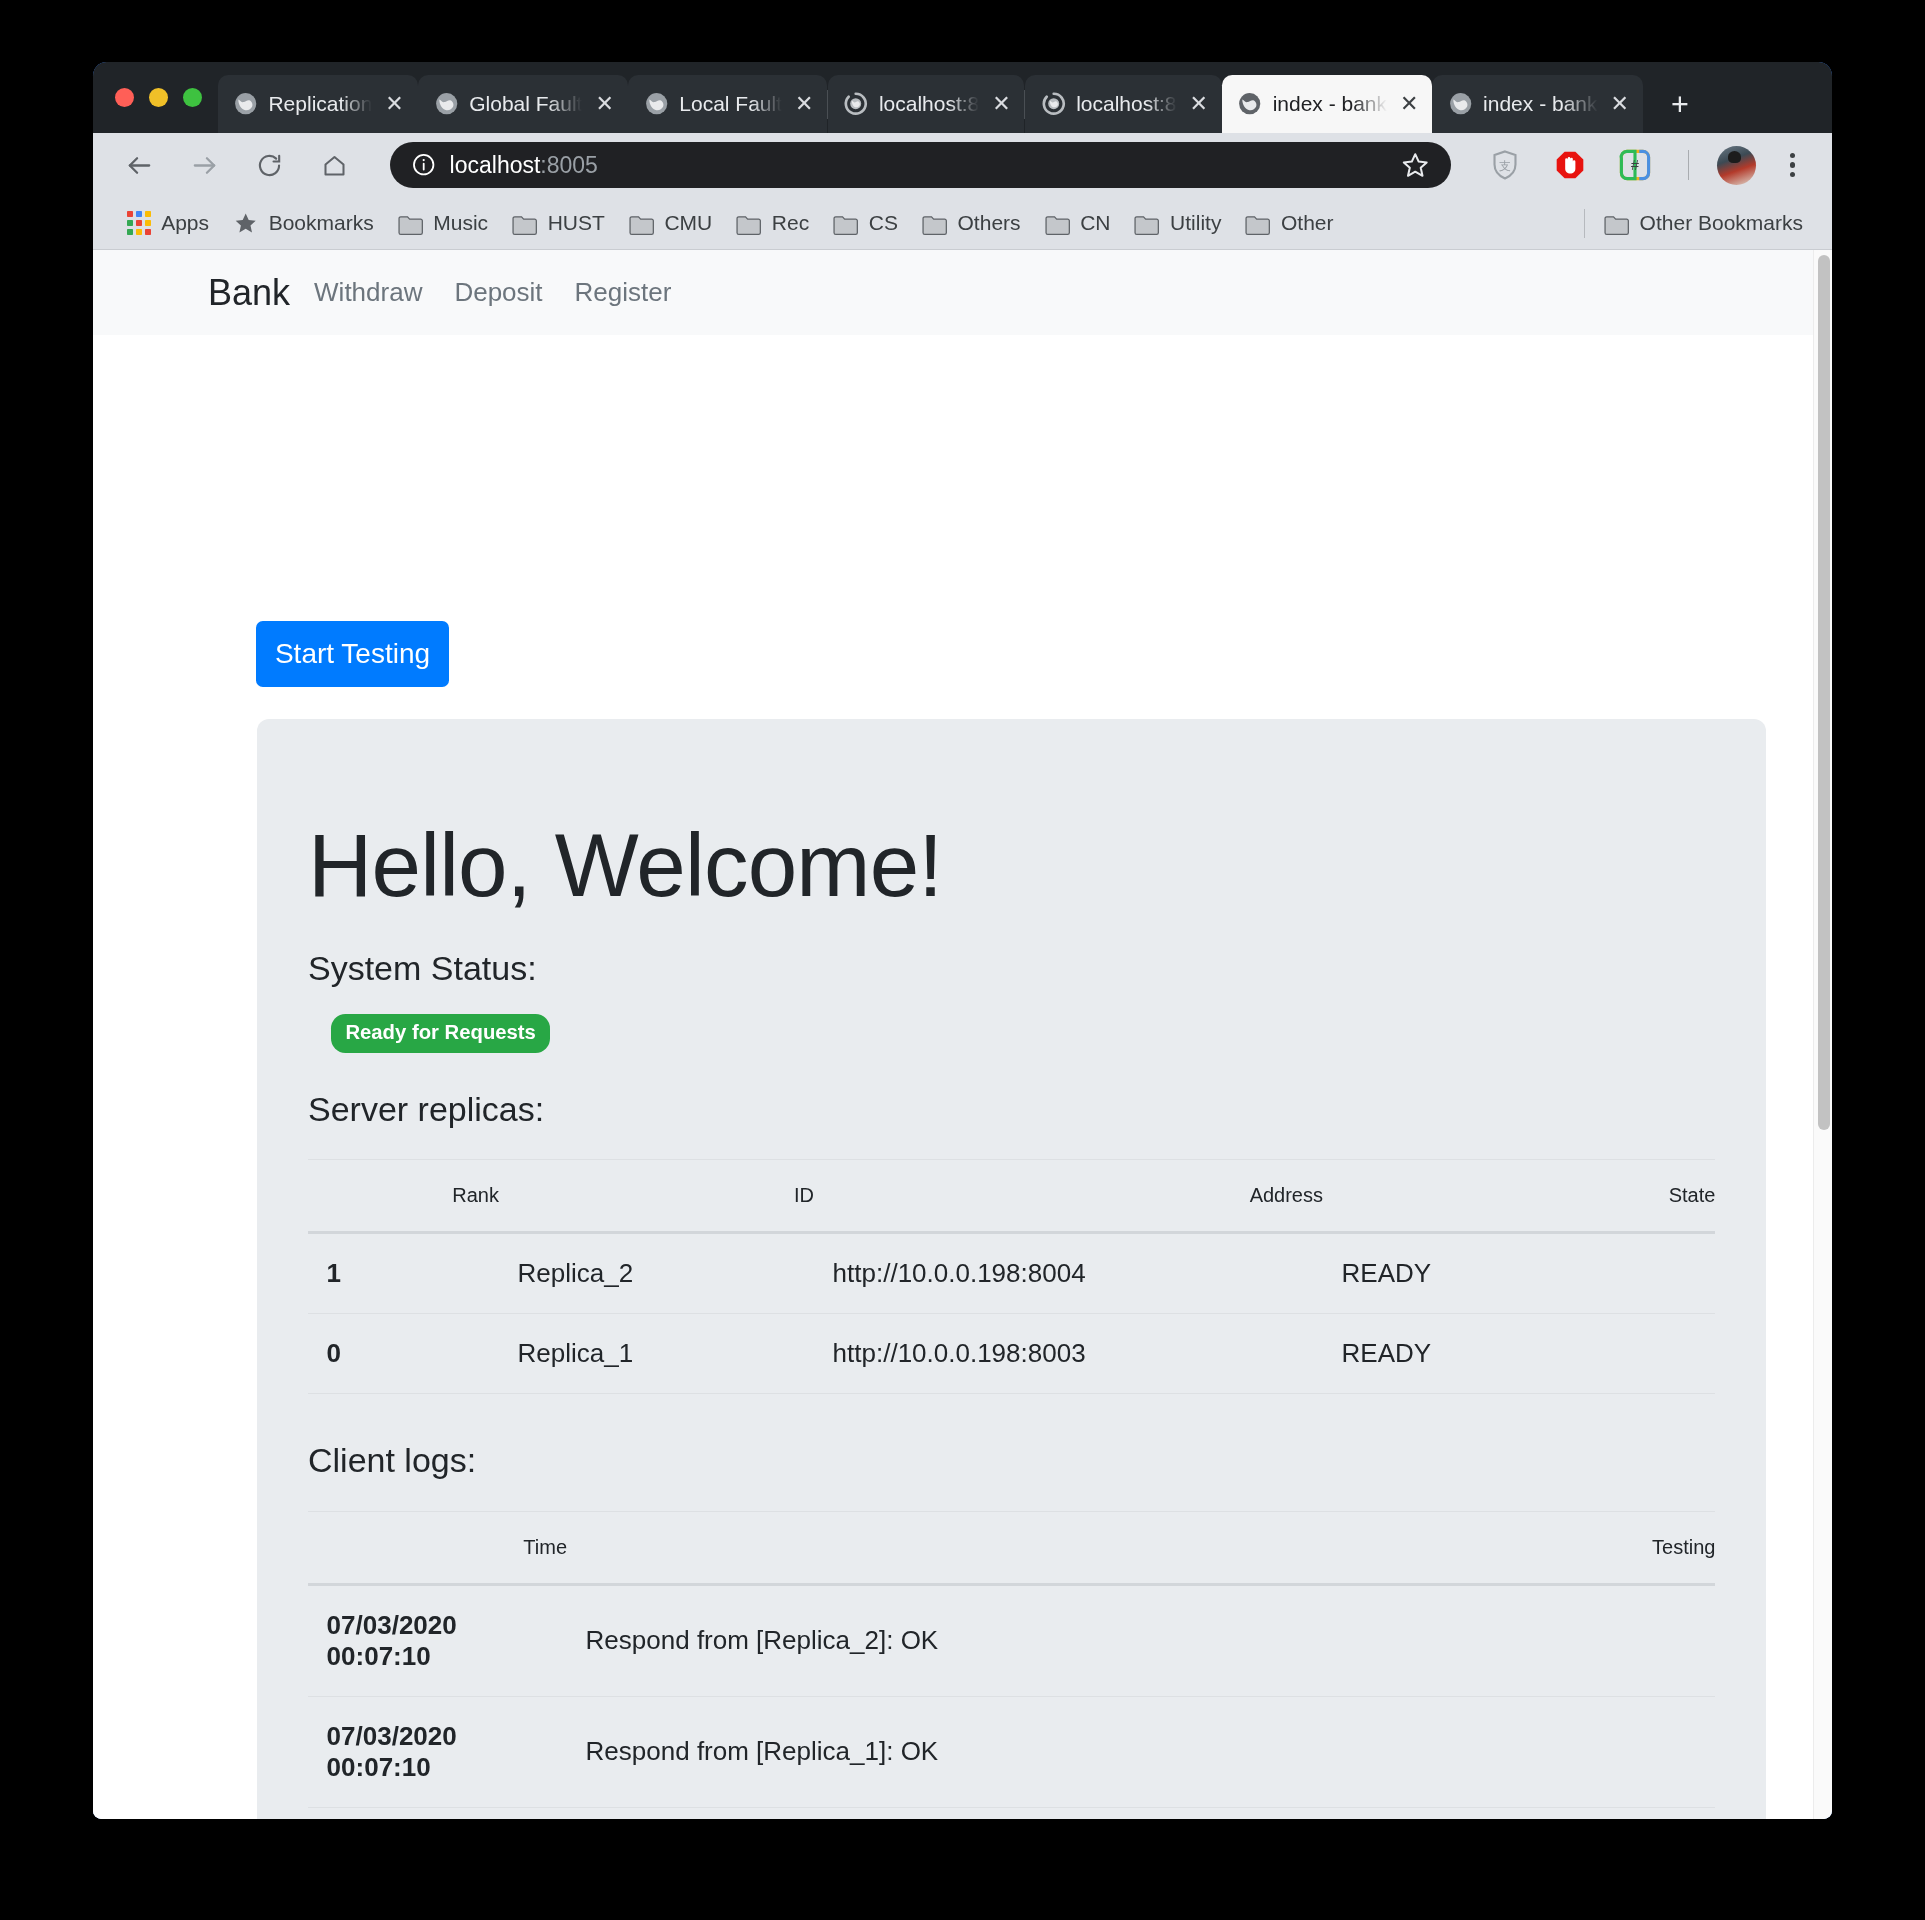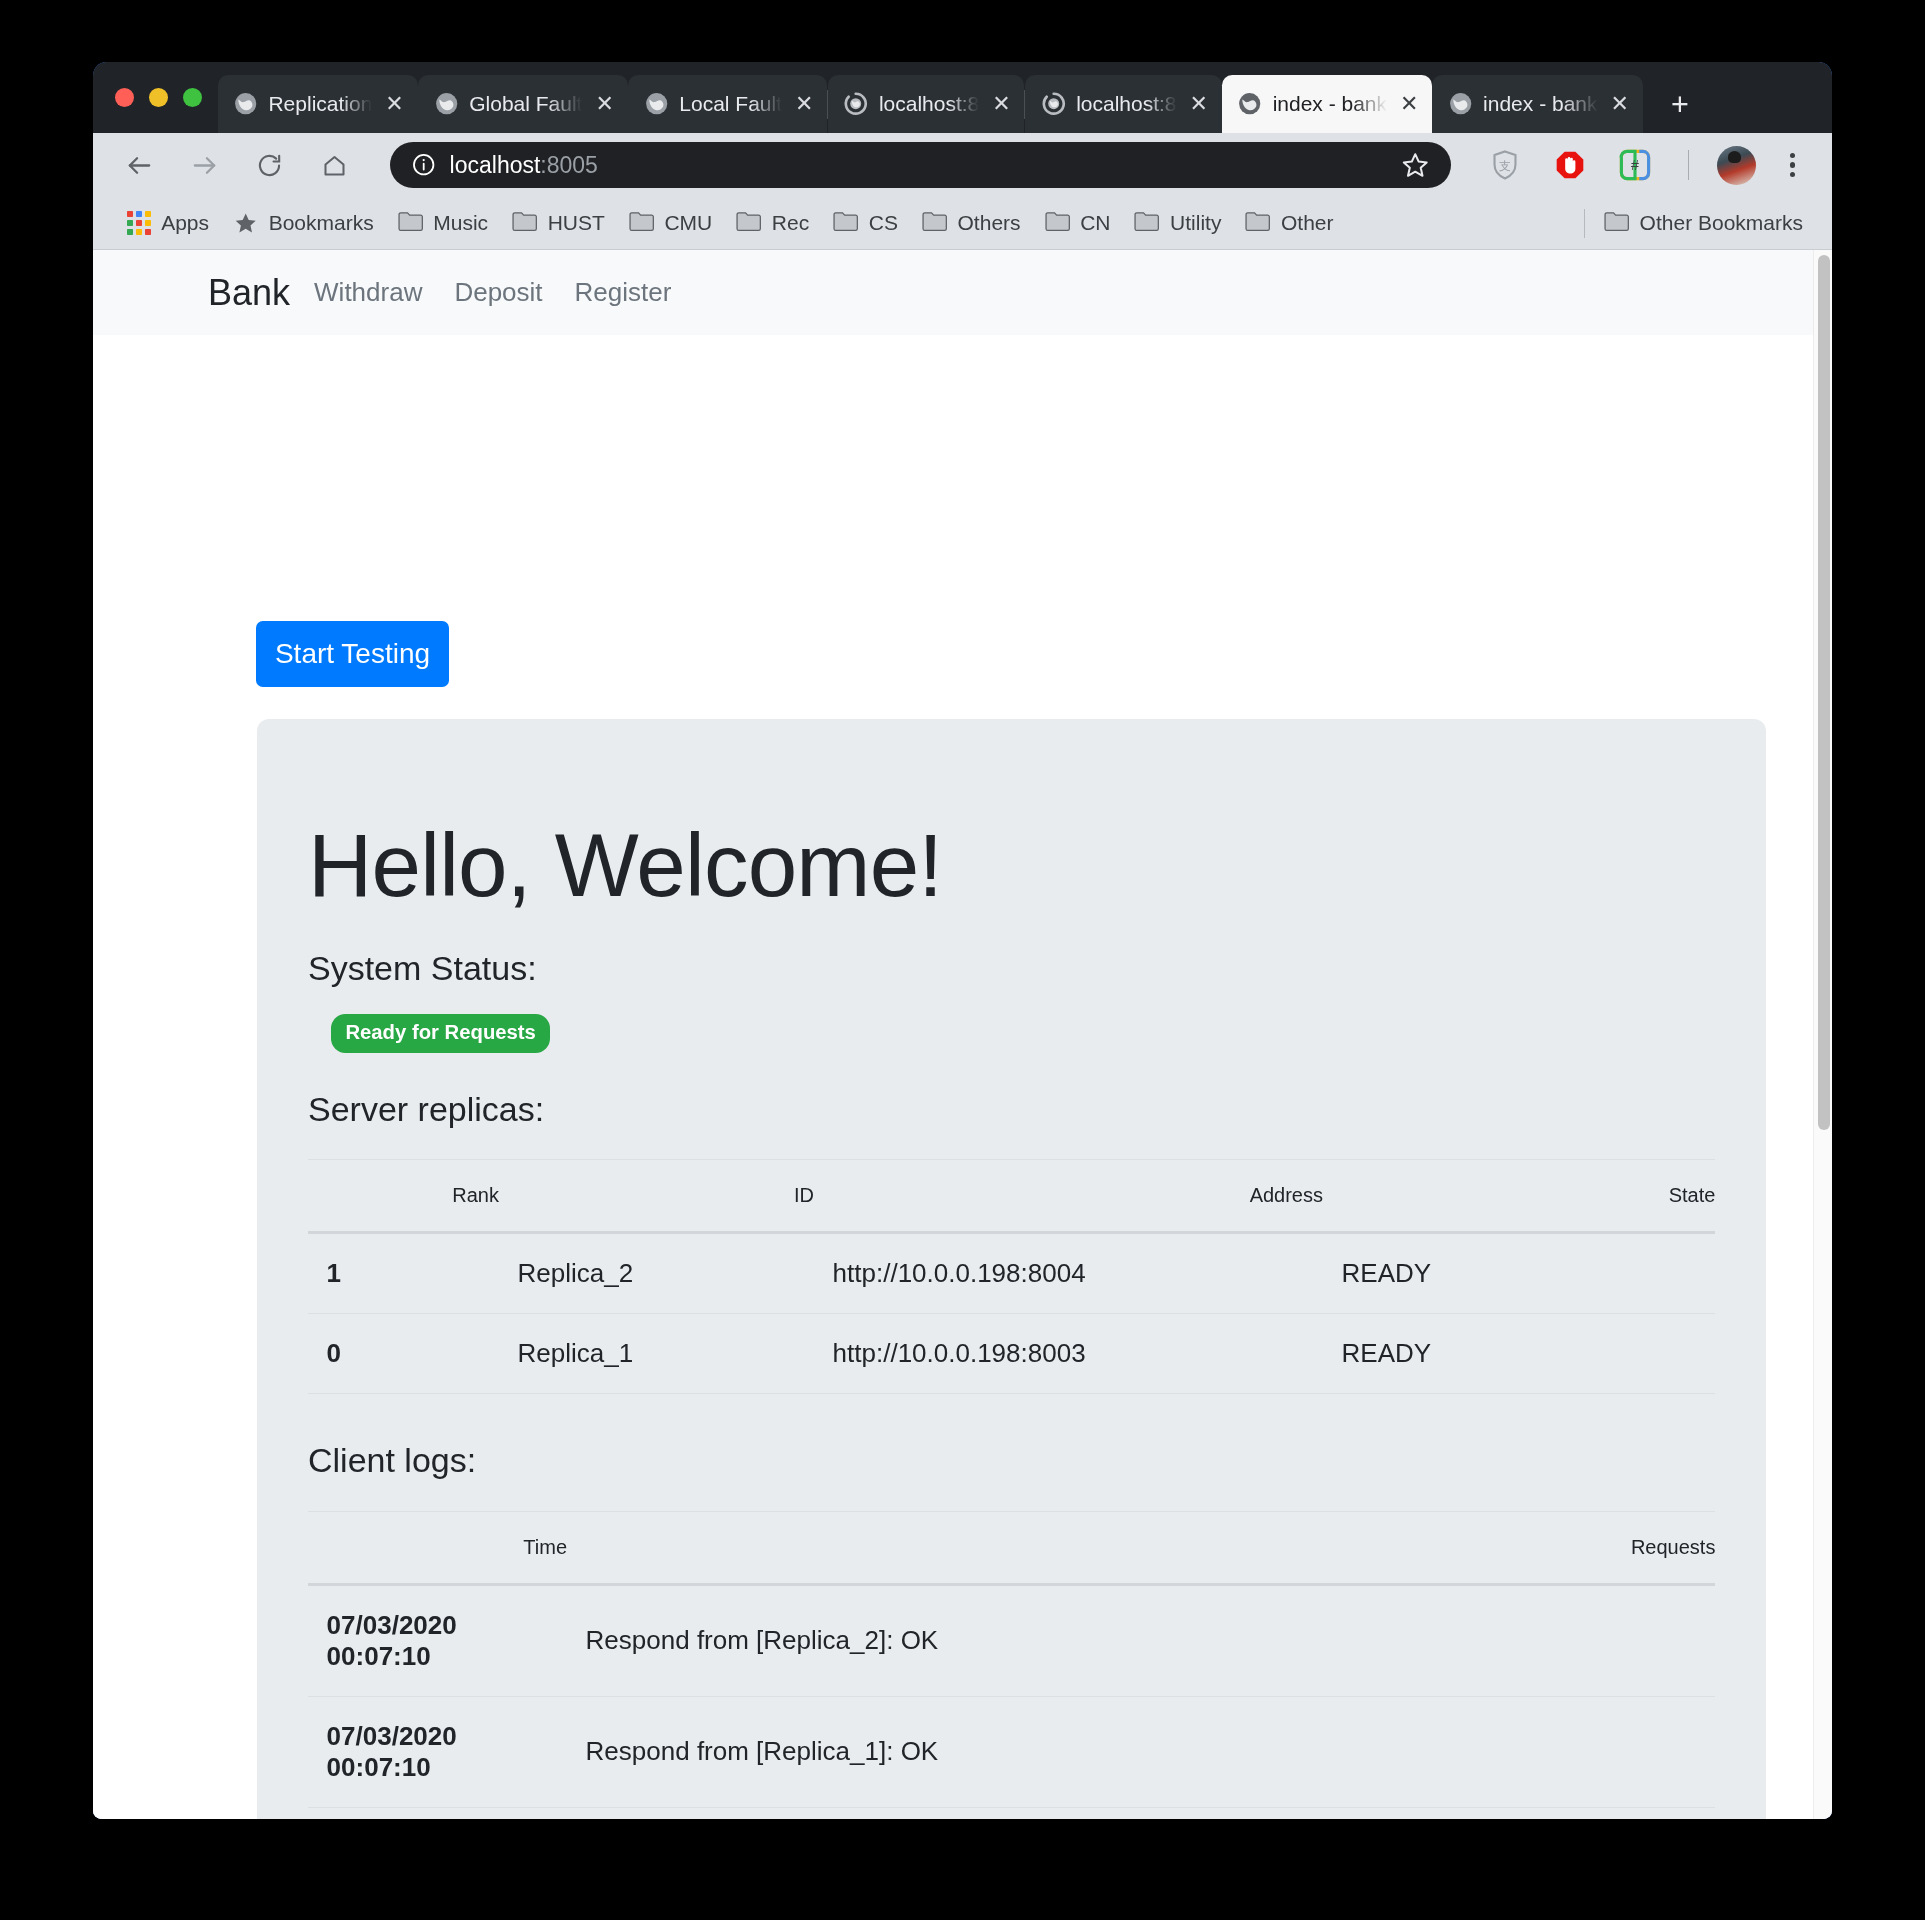--- a/index.html
+++ b/index.html
@@ -108,21 +108,21 @@
 
   
   #bookmarks-bar {
     height: 53px; background: #dee1e6;
     display: flex; align-items: center;
     padding: 0 17px 0 22px; gap: 0;
     border-bottom: 1.7px solid #c9ccd1;
     flex: none;
   }
   .bm {
-    display: flex; align-items: flex-start; gap: 10.2px;
+    display: flex; align-items: flex-end; gap: 10.2px;
     padding: 5.1px 12px; border-radius: 5.1px; flex: none;
   }
   .bm-label { font-size: 21px; color: #3c4043; white-space: nowrap; }
   .folder-ico { width: 25.4px; height: 20.3px; flex: none; display: block; }
   #apps-grid { width: 24px; height: 24px; display: grid; grid-template-columns: repeat(3,1fr); grid-gap: 2.5px; flex: none; }
   #apps-grid i { display: block; border-radius: 0.8px; }
   #bm-spacer { flex: 1 1 auto; }
   .bm-divider { width: 1.7px; height: 29px; background: #b6b9be; margin-right: 6.8px; flex: none; }
 
   
@@ -483,21 +483,21 @@
         <div class="section-label" style="margin-top:47px;">Client logs:</div>
 
         <table id="log-table">
           <colgroup>
               <col class="c-time">
               <col>
             </colgroup>
           <thead>
               <tr>
             <th>Time</th>
-            <th>Requests</th>
+            <th>Testing</th>
           </tr>
             </thead>
           <tbody id="log-tbody">
               <tr>
                 <td class="bold">07/03/2020 00:07:10</td>
                 <td>Respond from [Replica_2]: OK</td>
               </tr>
               <tr>
                 <td class="bold">07/03/2020 00:07:10</td>
                 <td>Respond from [Replica_1]: OK</td>

